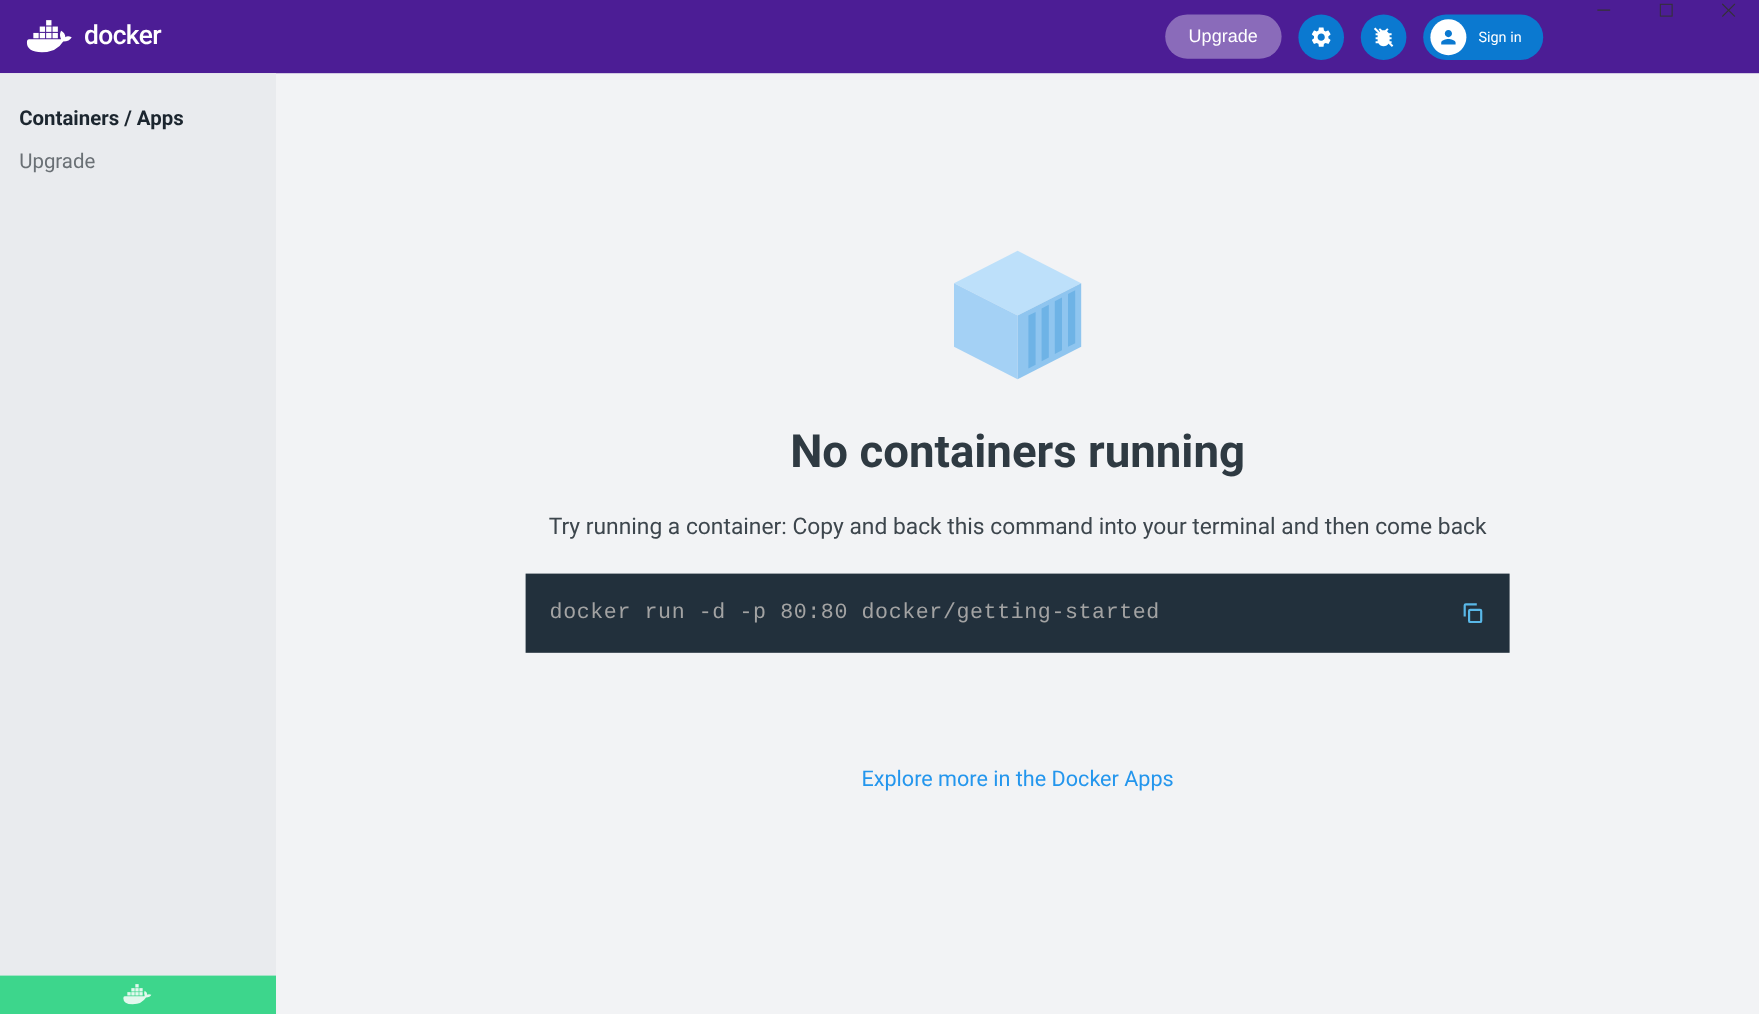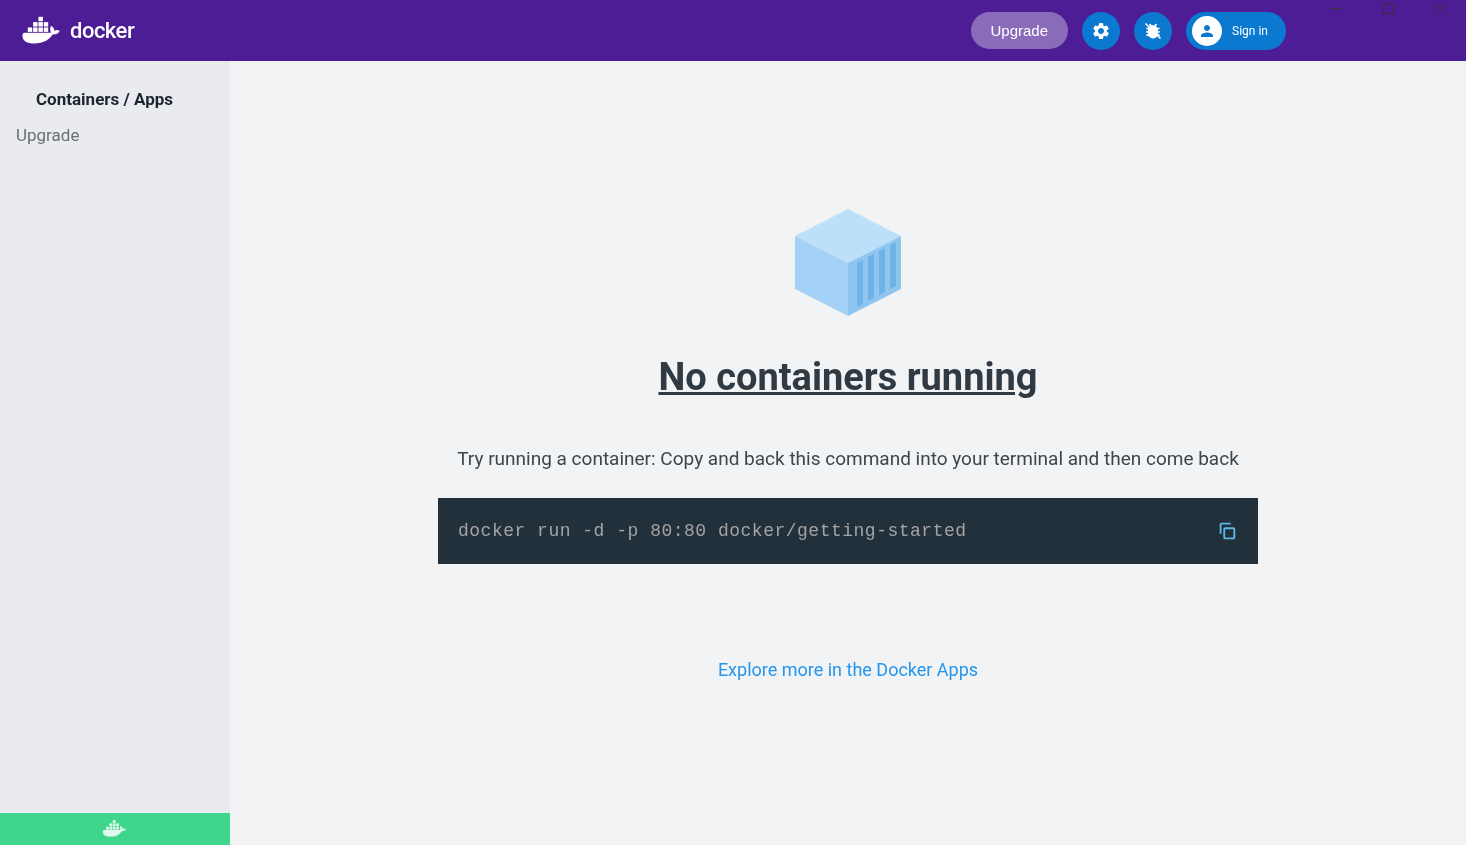--- a/index.html
+++ b/index.html
@@ -129,21 +129,20 @@
     }
     .nav-item {
       padding: 8px 16px;
       font-size: 17px;
       color: #6a7075;
       cursor: pointer;
     }
     .nav-item.active {
       color: #1c262f;
       font-weight: 700;
-      margin-left: 20px;
     }
     .sidebar-footer {
       position: absolute;
       bottom: 0;
       left: 0;
       width: 100%;
       height: 32px;
       background: #3dd68c;
       display: flex;
       align-items: center;
@@ -157,22 +156,21 @@
       align-items: center;
       padding-top: 140px;
     }
     .empty-illustration {
       margin-bottom: 30px;
     }
     .heading {
       font-size: 38px;
       font-weight: 700;
       color: #2f3a42;
-      margin-bottom: 48px;
-      text-decoration: underline;
+      margin-bottom: 28px;
     }
     .subtext {
       font-size: 19px;
       color: #3d464d;
       margin-bottom: 28px;
     }
     .code-block {
       width: 820px;
       background: #22303c;
       padding: 22px 20px;

